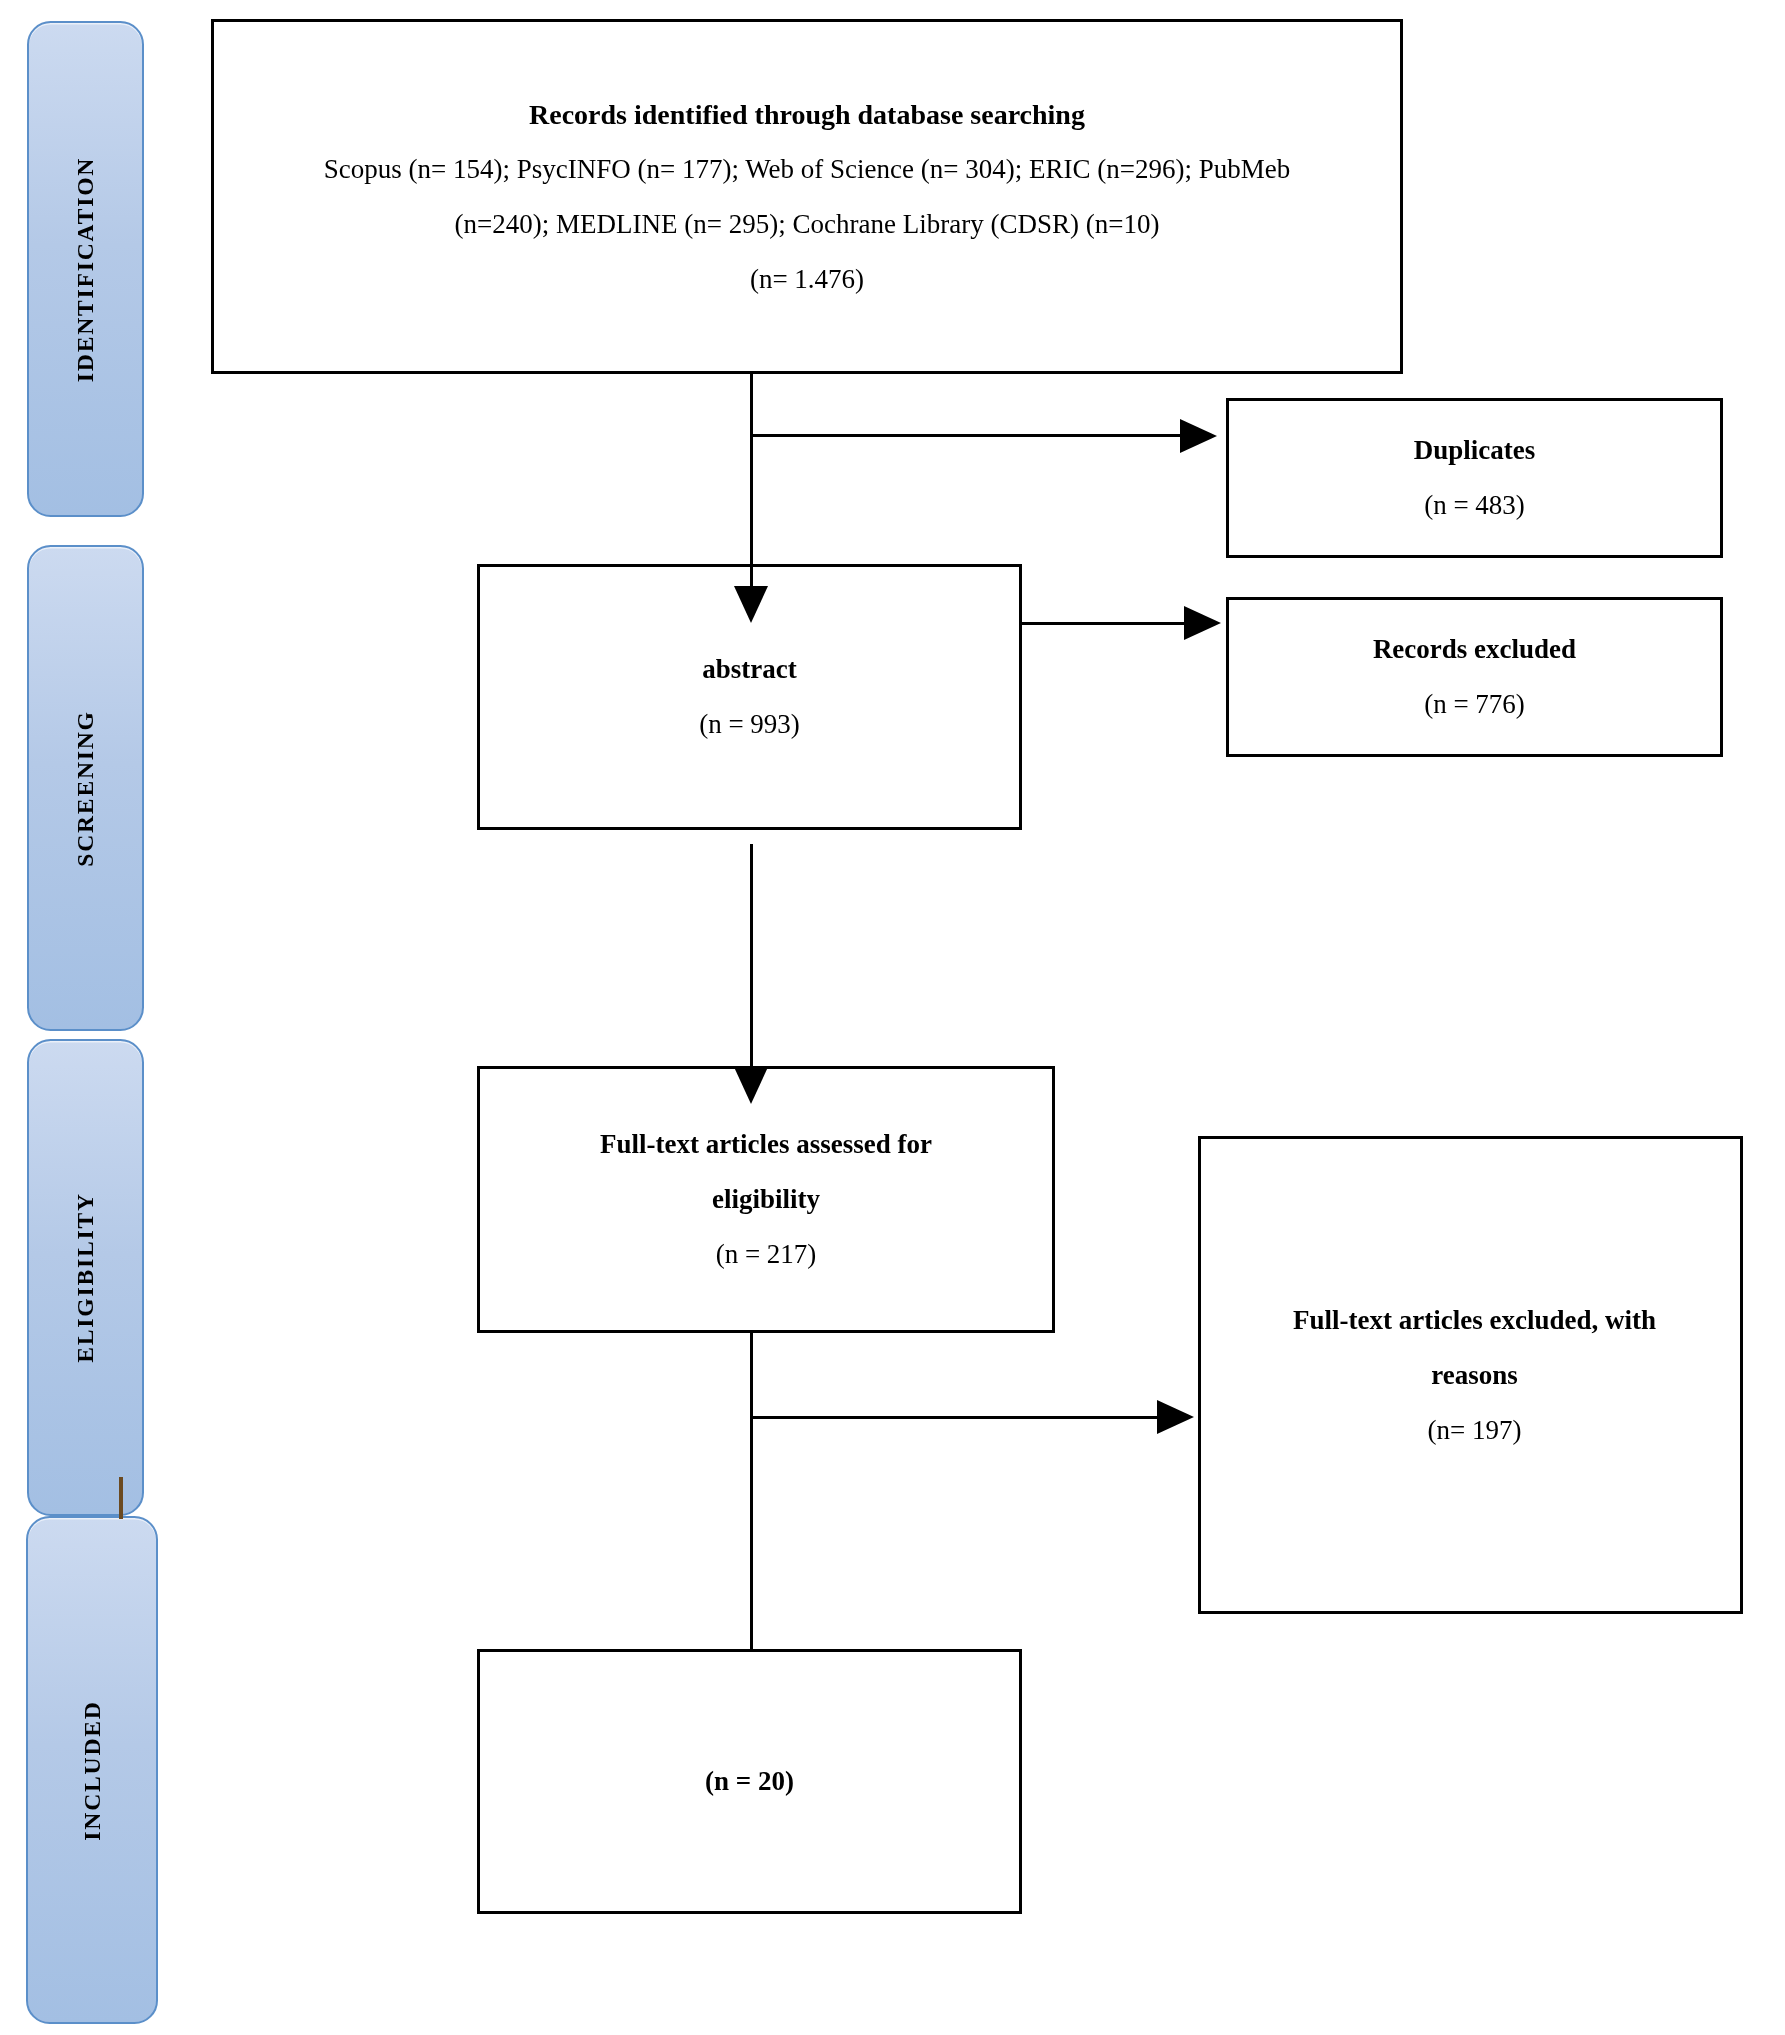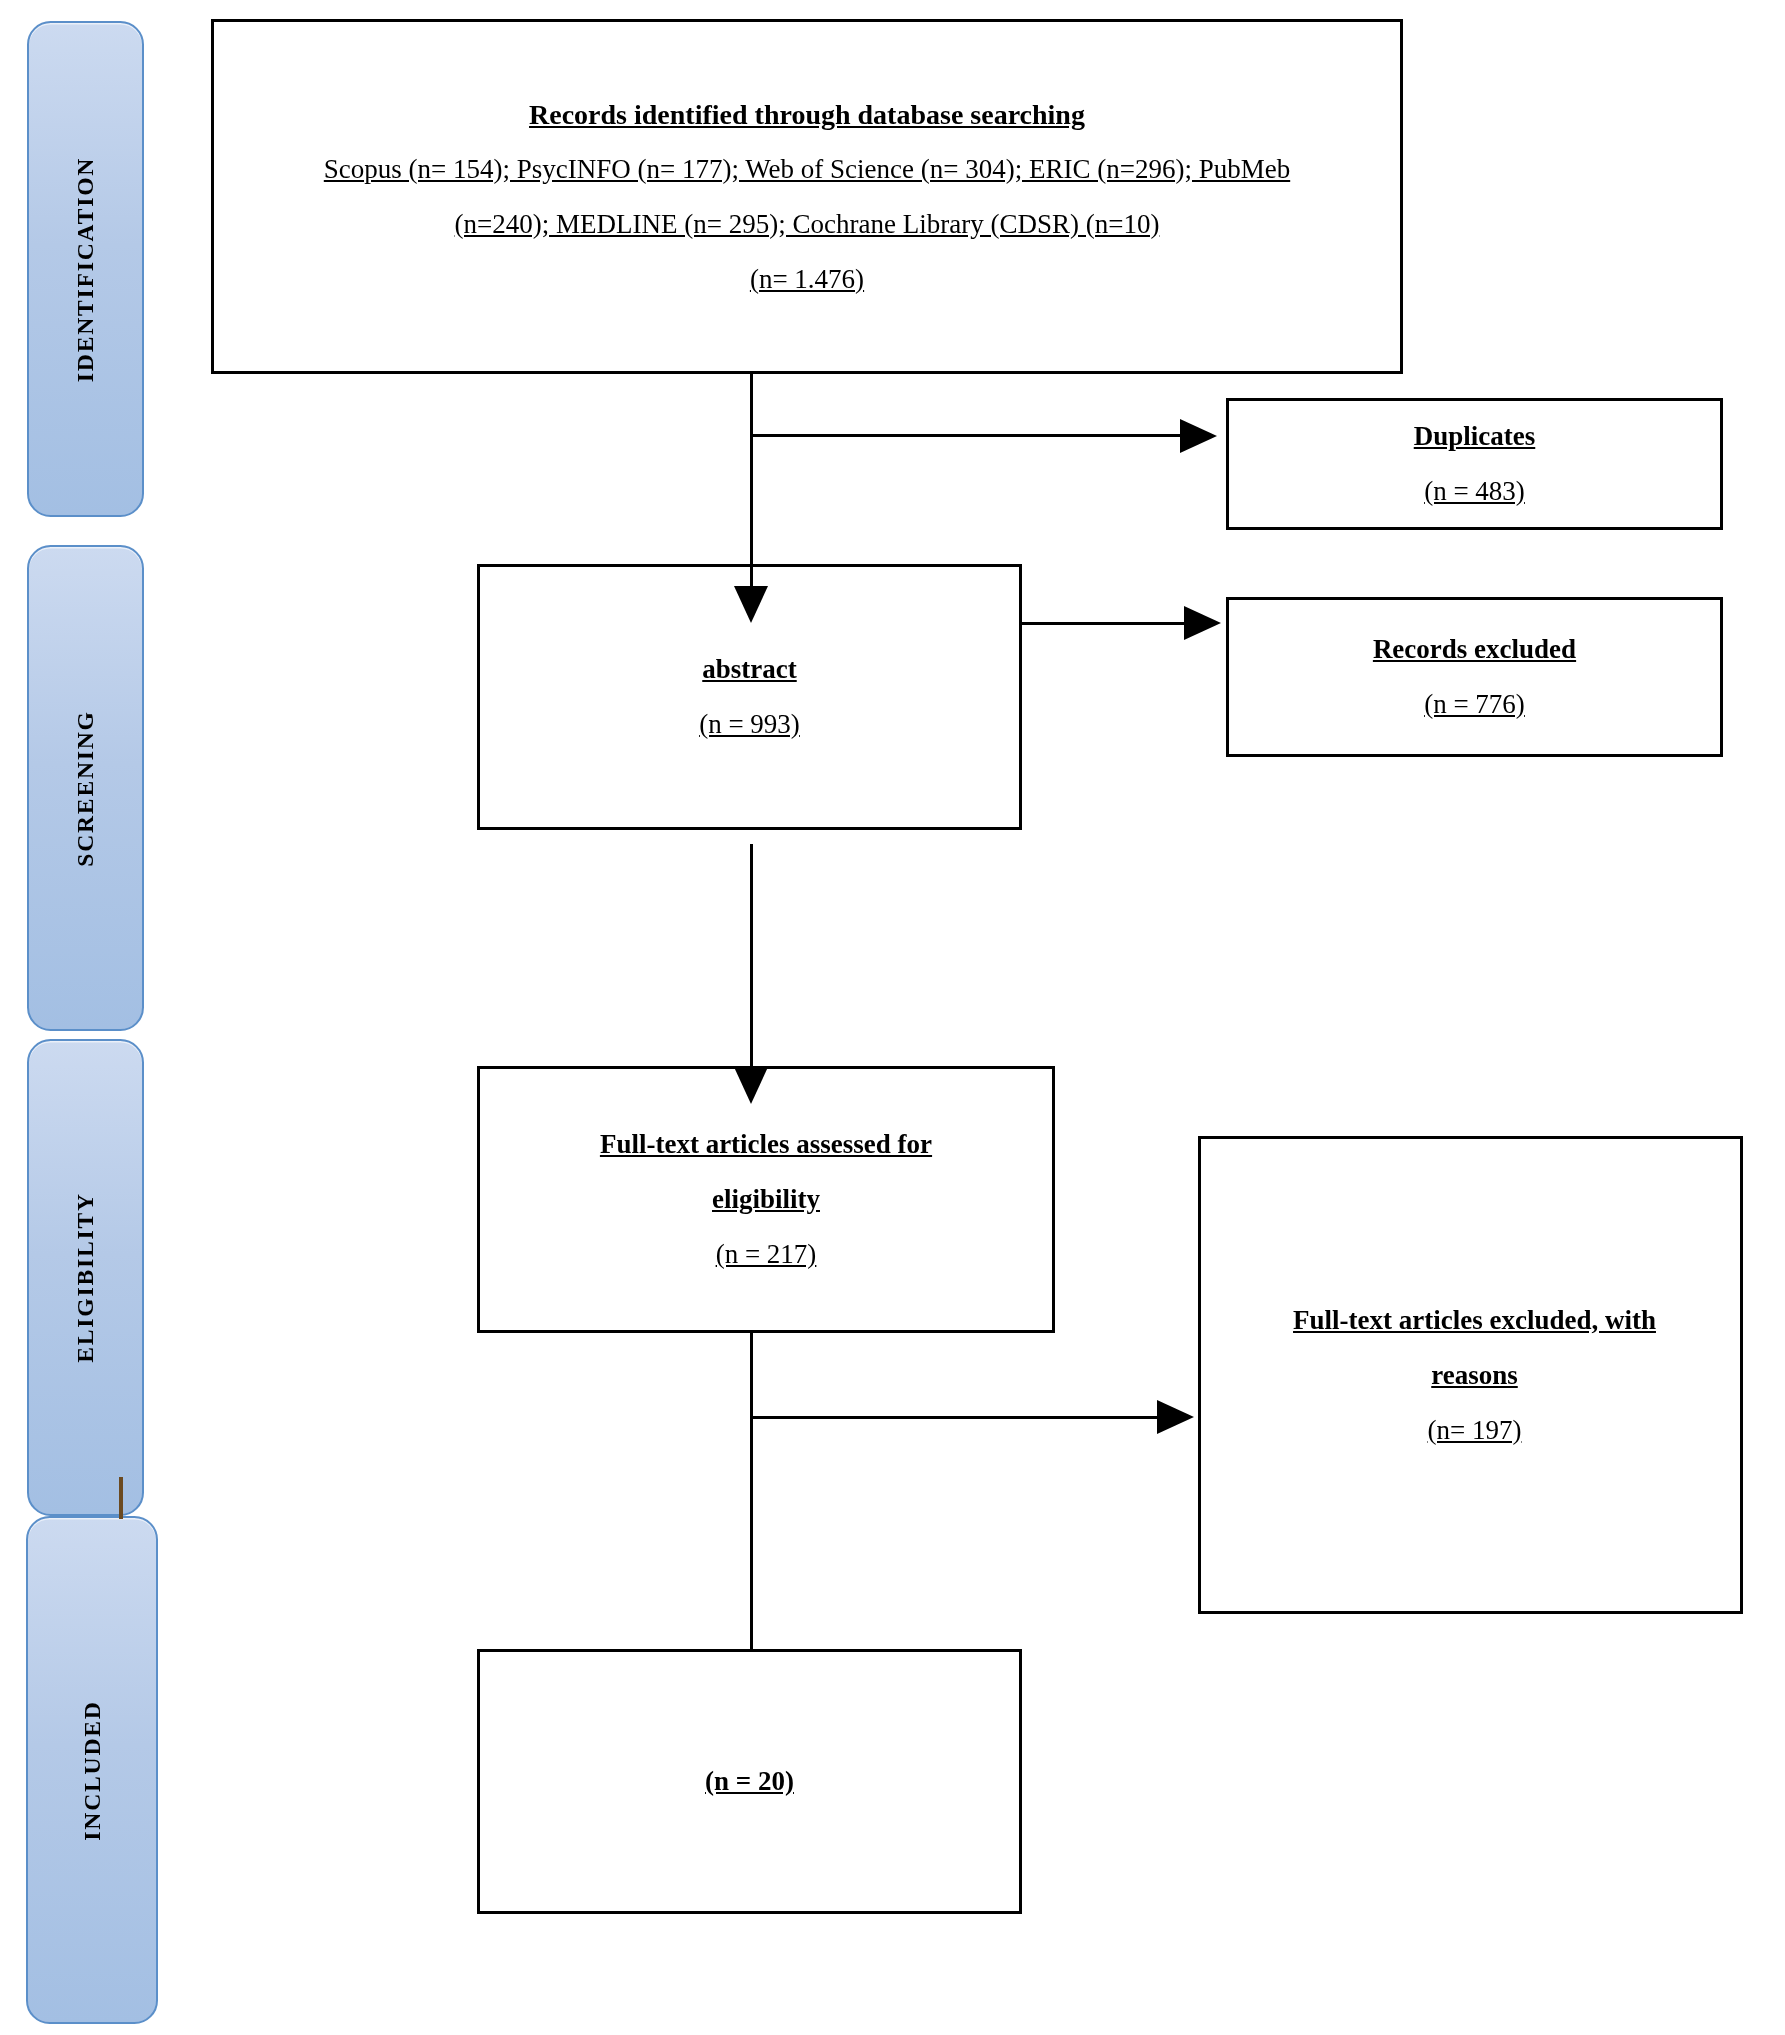--- a/index.html
+++ b/index.html
@@ -42,21 +42,20 @@
     position:absolute;
     box-sizing:border-box;
     background:#ffffff;
     border:3.6px solid #000;
     display:flex;flex-direction:column;
     align-items:center;justify-content:center;
     text-align:center;
     font-size:27px;
     line-height:55px;
     z-index:1;
-    text-decoration:underline;
   }
   .fbox p{margin:0;}
   .b{font-weight:bold;}
   .reasons{
     align-self:stretch;
     text-align:left;
     padding:0 25.4px;
   }
   .jline{
     text-align:justify;
@@ -96,21 +95,21 @@
   </div>
   <div class="tick" style="left:119px;top:1477px;width:4.1px;height:42px;"></div>
 
   <div class="fbox" style="left:211px;top:19px;width:1192px;height:355px;">
     <p class="b" style="font-size:28px;">Records identified through database searching</p>
     <p>Scopus (n= 154); PsycINFO (n= 177); Web of Science (n= 304); ERIC (n=296); PubMeb</p>
     <p>(n=240); MEDLINE (n= 295); Cochrane Library (CDSR) (n=10)</p>
     <p>(n= 1.476)</p>
   </div>
 
-  <div class="fbox" style="left:1226px;top:398px;width:497px;height:132px;">
+  <div class="fbox" style="left:1226px;top:398px;width:497px;height:160px;">
     <p class="b">Duplicates</p>
     <p>(n = 483)</p>
   </div>
 
   <div class="fbox" style="left:477px;top:564px;width:545px;height:266px;">
     <p class="b">abstract</p>
     <p>(n = 993)</p>
   </div>
 
   <div class="fbox" style="left:1226px;top:597px;width:497px;height:160px;">

